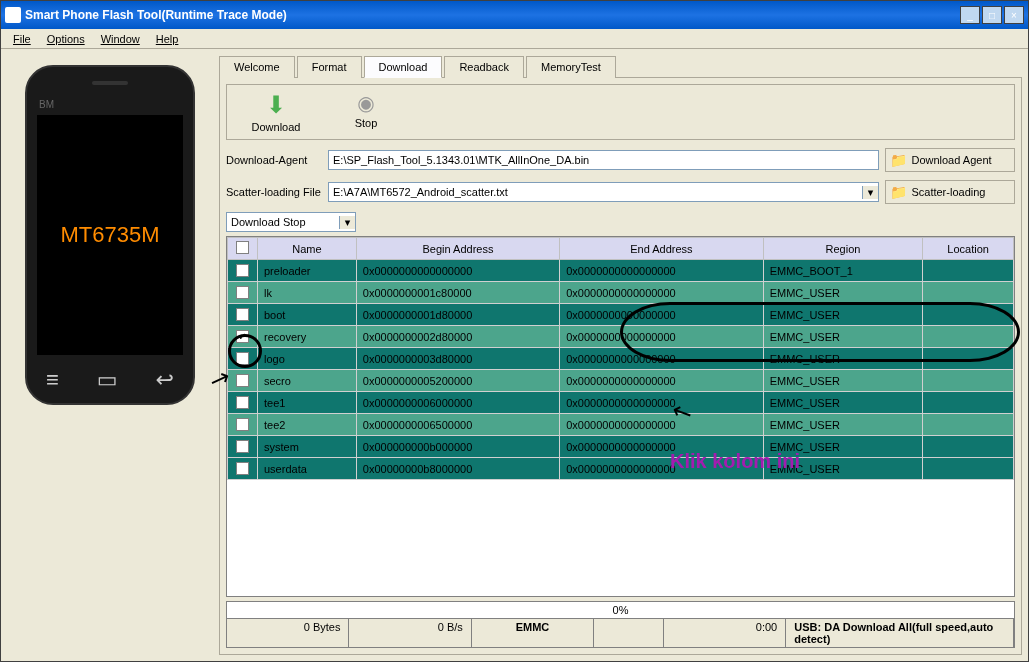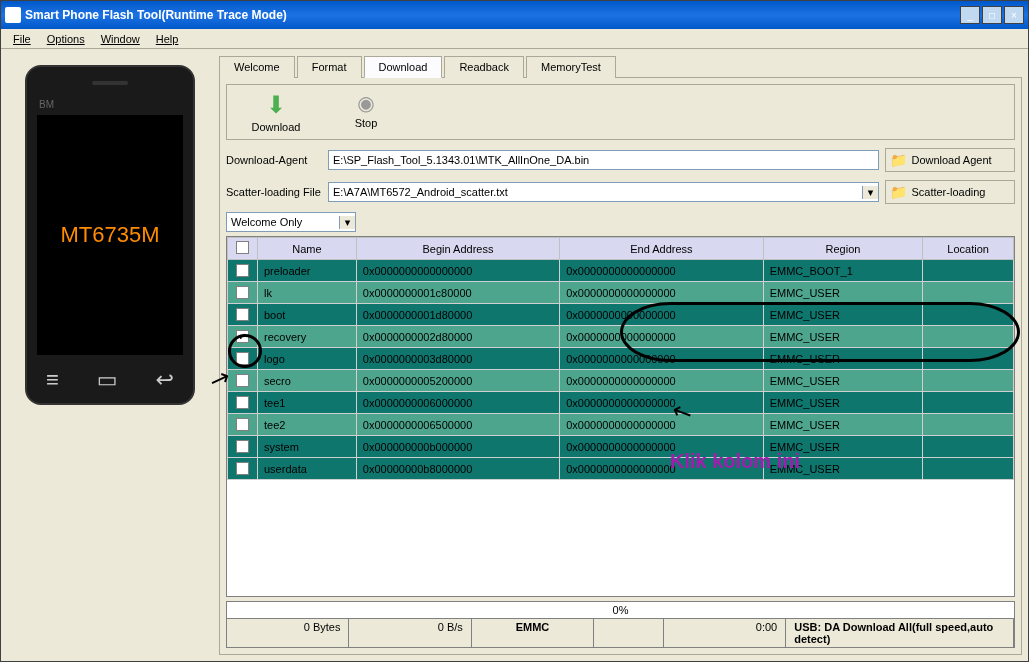--- a/index.html
+++ b/index.html
@@ -7,21 +7,21 @@
 .window { width: 100%; height: 100%; display: flex; flex-direction: column; border: 1px solid #404040; }
 .titlebar { background: linear-gradient(to bottom, #0058c8, #1d72e3 50%, #0058c8); color: white; height: 28px; display: flex; align-items: center; padding: 0 4px; }
 .titlebar .icon { width: 16px; height: 16px; margin-right: 4px; background: #fff; border-radius: 2px; display: flex; align-items: center; justify-content: center; font-size: 10px; }
 .titlebar .title { flex: 1; font-weight: bold; font-size: 12px; }
 .titlebar .win-btns { display: flex; gap: 2px; }
 .titlebar .win-btn { width: 20px; height: 18px; background: #c0d8f0; border: 1px solid #404040; display: flex; align-items: center; justify-content: center; cursor: pointer; font-size: 10px; }
 .menubar { background: #ece9d8; height: 20px; display: flex; align-items: center; padding: 0 4px; border-bottom: 1px solid #aca899; text-decoration: underline; }
 .menubar .menu-item { padding: 2px 8px; cursor: pointer; }
 .content { flex: 1; display: flex; background: #ece9d8; padding: 6px; gap: 6px; overflow: hidden; }
 .left-panel { width: 206px; display: flex; justify-content: center; align-items: flex-start; padding-top: 10px; }
-.phone { width: 170px; height: 340px; background: #1a1a1a; border-radius: 16px; border: 2px solid #333; position: relative; }
+.phone { width: 170px; height: 340px; background: #1a1a1a; border-radius: 28px; border: 2px solid #333; position: relative; }
 .phone .bm { position: absolute; top: 32px; left: 12px; color: #666; font-size: 10px; }
 .phone .speaker { position: absolute; top: 14px; left: 50%; transform: translateX(-50%); width: 36px; height: 4px; background: #333; border-radius: 2px; }
 .phone .screen { position: absolute; top: 48px; left: 10px; right: 10px; bottom: 48px; background: #000; display: flex; align-items: center; justify-content: center; }
 .phone .screen-text { color: #ff8c00; font-size: 22px; font-weight: normal; }
 .phone .nav { position: absolute; bottom: 10px; left: 0; right: 0; display: flex; justify-content: space-around; align-items: center; }
 .phone .nav span { color: #ccc; font-size: 22px; }
 .right-panel { flex: 1; display: flex; flex-direction: column; overflow: hidden; }
 .tabs { display: flex; border-bottom: 1px solid #aca899; }
 .tab { padding: 4px 14px; background: #ece9d8; border: 1px solid #aca899; border-bottom: none; margin-right: 2px; cursor: pointer; position: relative; top: 1px; }
 .tab.active { background: #fcfcfe; border-bottom: 1px solid #fcfcfe; }
@@ -133,21 +133,21 @@
               <span>E:\A7A\MT6572_Android_scatter.txt</span>
               <div class="dd">▾</div>
             </div>
             <div class="btn-folder">
               <span class="fi">📁</span>
               <span>Scatter-loading</span>
             </div>
           </div>
         </div>
         <div class="dl-mode">
-          <span>Welcome Only</span>
+          <span>Download Stop</span>
           <div class="dd">▾</div>
         </div>
         <div class="table-wrap">
           <table>
             <thead>
                 <tr id="thead-row">
                   <th class="chk"><span class="cb"></span></th>
                   <th>Name</th>
                   <th>Begin Address</th>
                   <th>End Address</th>

